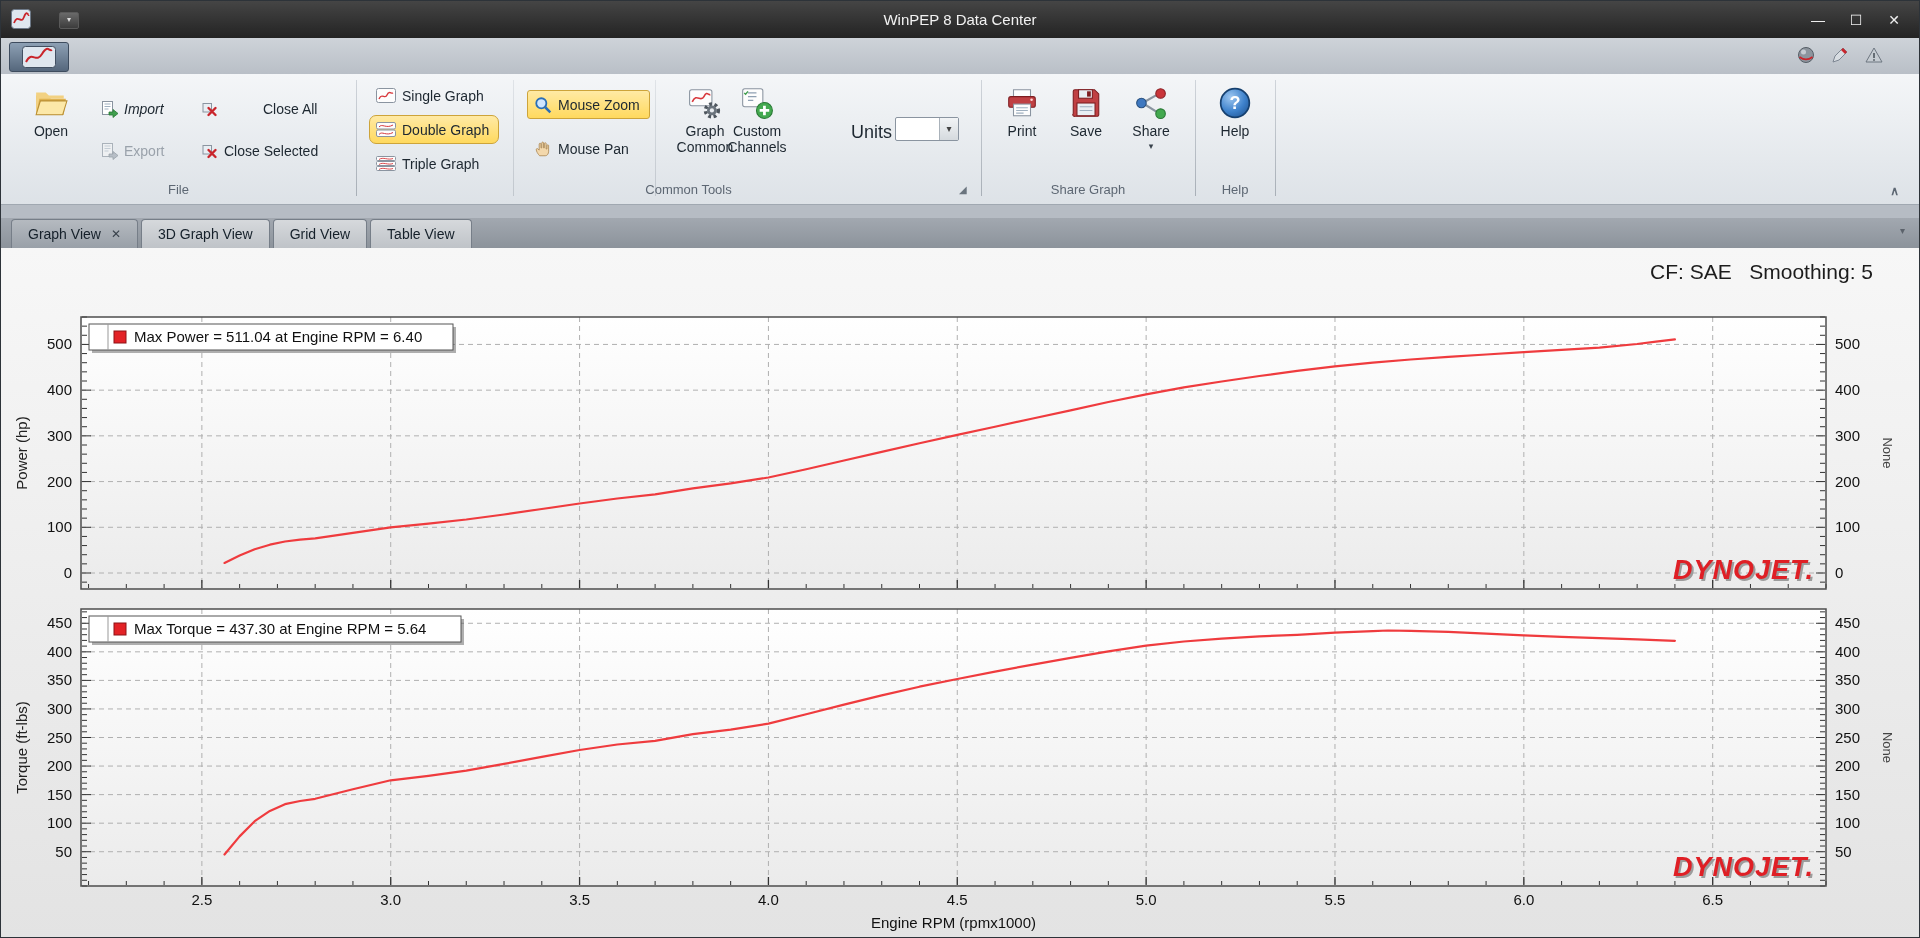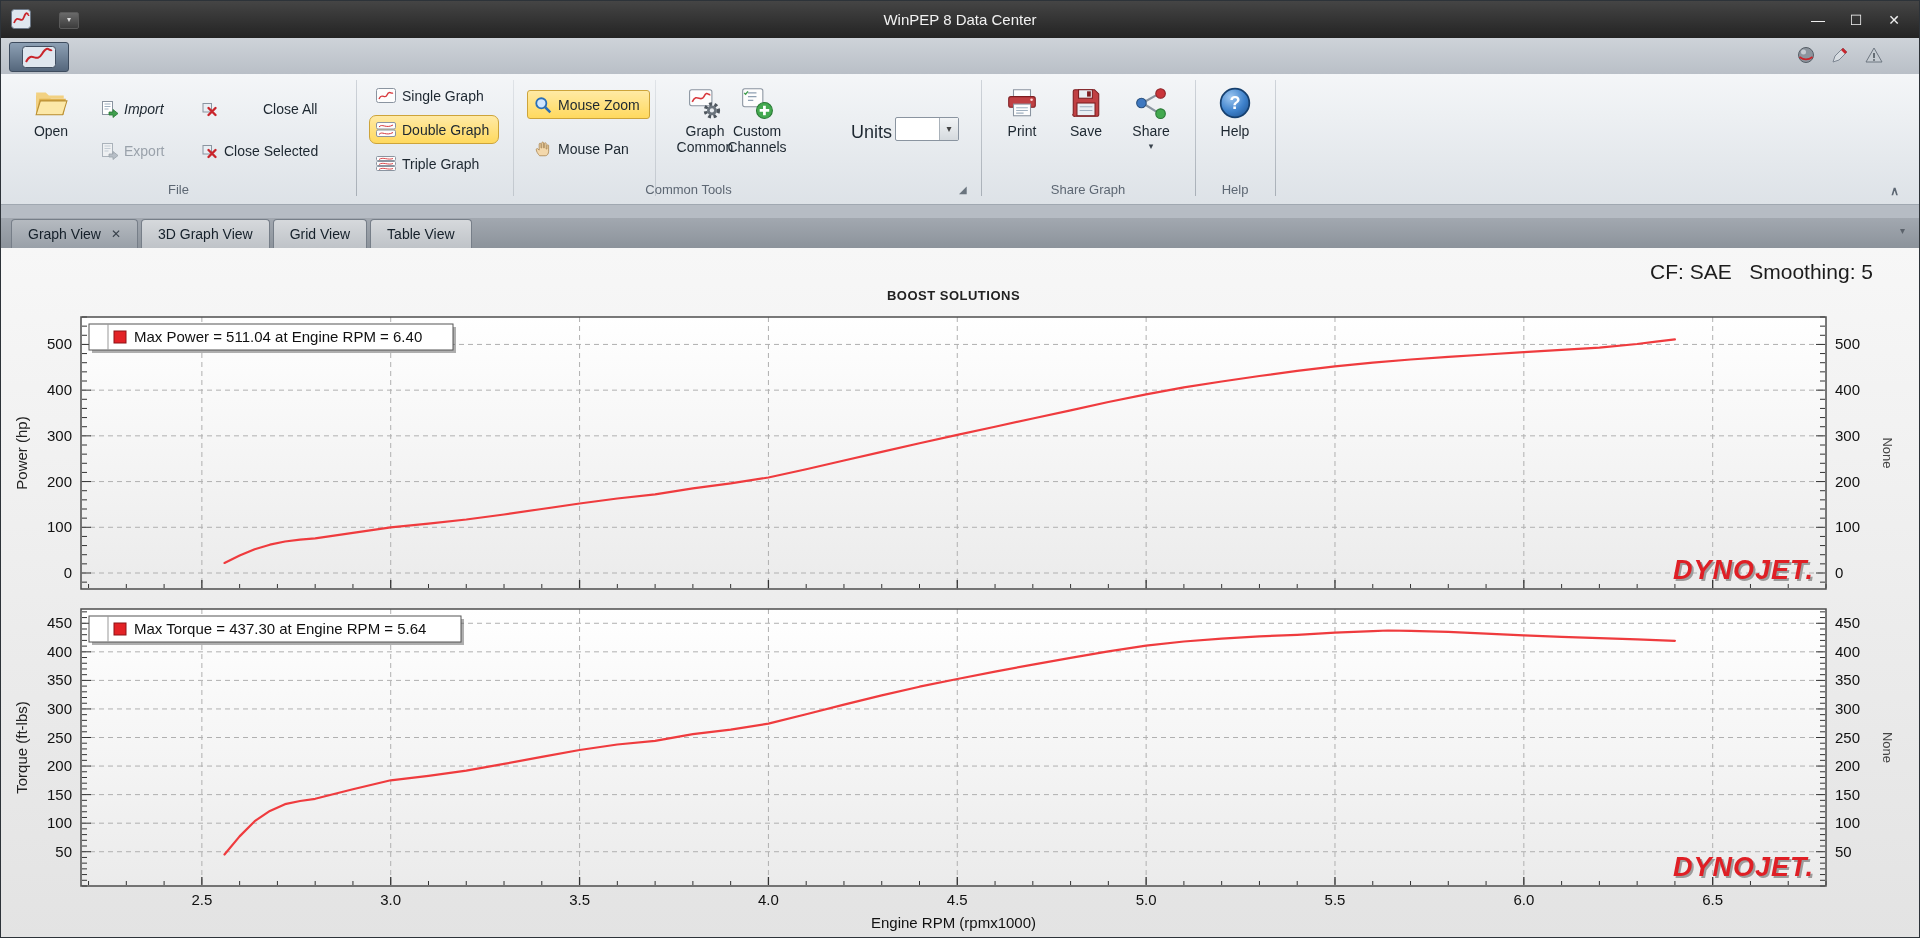--- a/index.html
+++ b/index.html
@@ -299,21 +299,20 @@
     <div class="doctab">
       <span>Grid View</span>
     </div>
     <div class="doctab">
       <span>Table View</span>
     </div>
   </div>
   <div id="doc-overflow">▾</div>
 
   <div id="page">
-    <div id="page-subtitle">BOOST SOLUTIONS</div>
     <div id="cf-label">CF: SAE   Smoothing: 5</div>
     <svg id="charts-svg">
         <defs>
           <linearGradient id="plotbg" x1="0" y1="0" x2="0" y2="1">
             <stop offset="0" stop-color="#ffffff"></stop>
             <stop offset="1" stop-color="#ebebeb"></stop>
           </linearGradient>
         </defs>
         <g>
           <rect x="80" y="69" width="1745" height="272" fill="url(#plotbg)"></rect>

